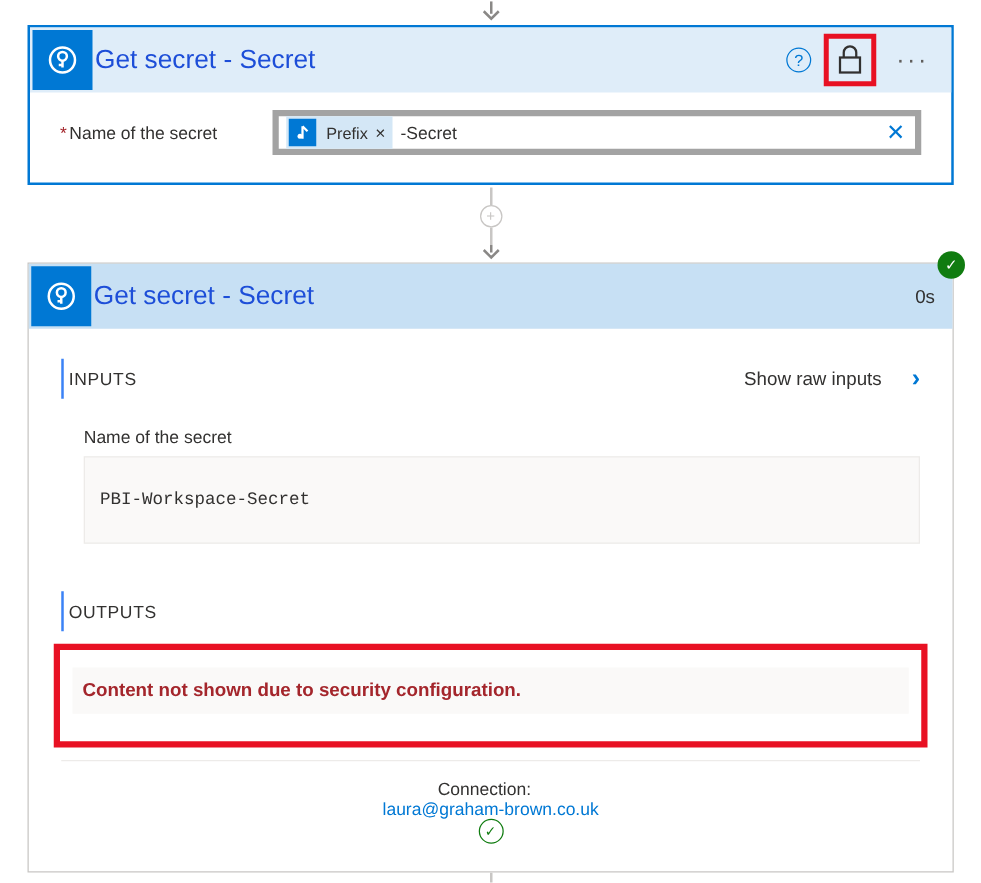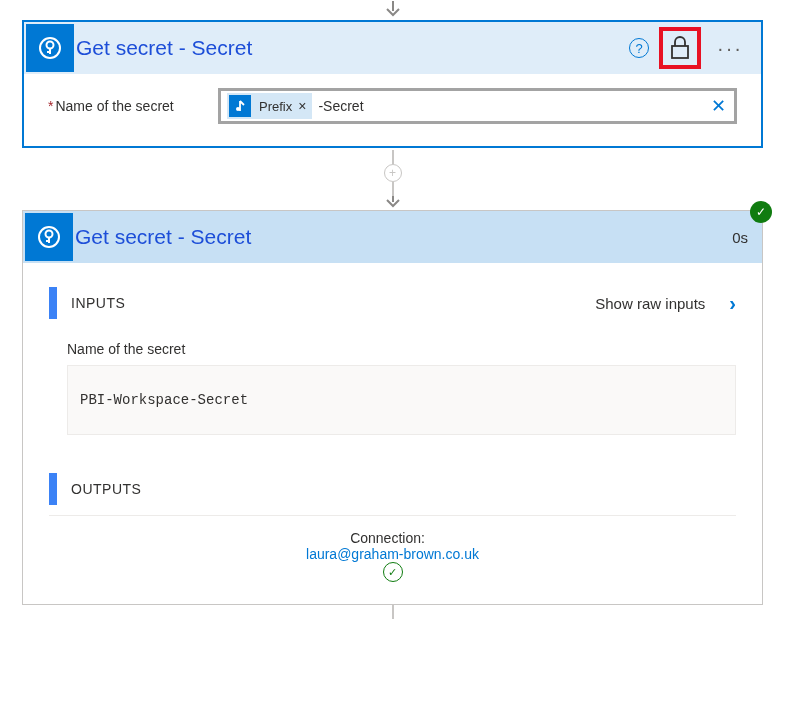--- a/index.html
+++ b/index.html
@@ -87,21 +87,21 @@
       align-items: center;
     }
     .field-label {
       width: 170px;
       font-size: 14px;
       color: #323130;
     }
     .field-label .required { color: #a4262c; margin-right: 2px; }
     .input-wrap {
       flex: 1;
-      border: 3px solid #a3a3a3;
+      border: 5px solid #a3a3a3;
       height: 36px;
       display: flex;
       align-items: center;
       padding: 0 8px 0 6px;
       gap: 6px;
     }
     .token {
       display: inline-flex;
       align-items: center;
       background: #d4e7f6;
@@ -172,22 +172,22 @@
       display: flex;
       align-items: center;
       justify-content: center;
       color: #fff;
       font-size: 12px;
     }
     
     .card2-body { padding: 24px 26px 18px 26px; }
     
     .section {
-      border-left: 8px solid #3b82f6;
-      padding-left: 14px;
+      border-left: 2px solid #3b82f6;
+      padding-left: 4px;
       margin-bottom: 22px;
       display: flex;
       align-items: center;
     }
     .section.outputs { margin-top: 38px; margin-bottom: 10px; }
     .section-title {
       font-size: 14px;
       letter-spacing: 0.5px;
       color: #323130;
       flex: 1;
@@ -344,20 +344,23 @@
 
     <div class="field-block">
       <div class="field-block-label">Name of the secret</div>
       <div class="field-value-box">PBI-Workspace-Secret</div>
     </div>
 
     <div class="section outputs">
       <div class="section-title">OUTPUTS</div>
     </div>
 
+    <div class="security-msg-wrap">
+      <div class="security-msg">Content not shown due to security configuration.</div>
+    </div>
 
     <div class="connection-row">
       <span class="connection-label">Connection:</span>
       <span class="connection-link">laura@graham-brown.co.uk</span>
       <span class="spacer"></span>
       <span class="ok-circle">✓</span>
     </div>
 
   </div>
 </div>

